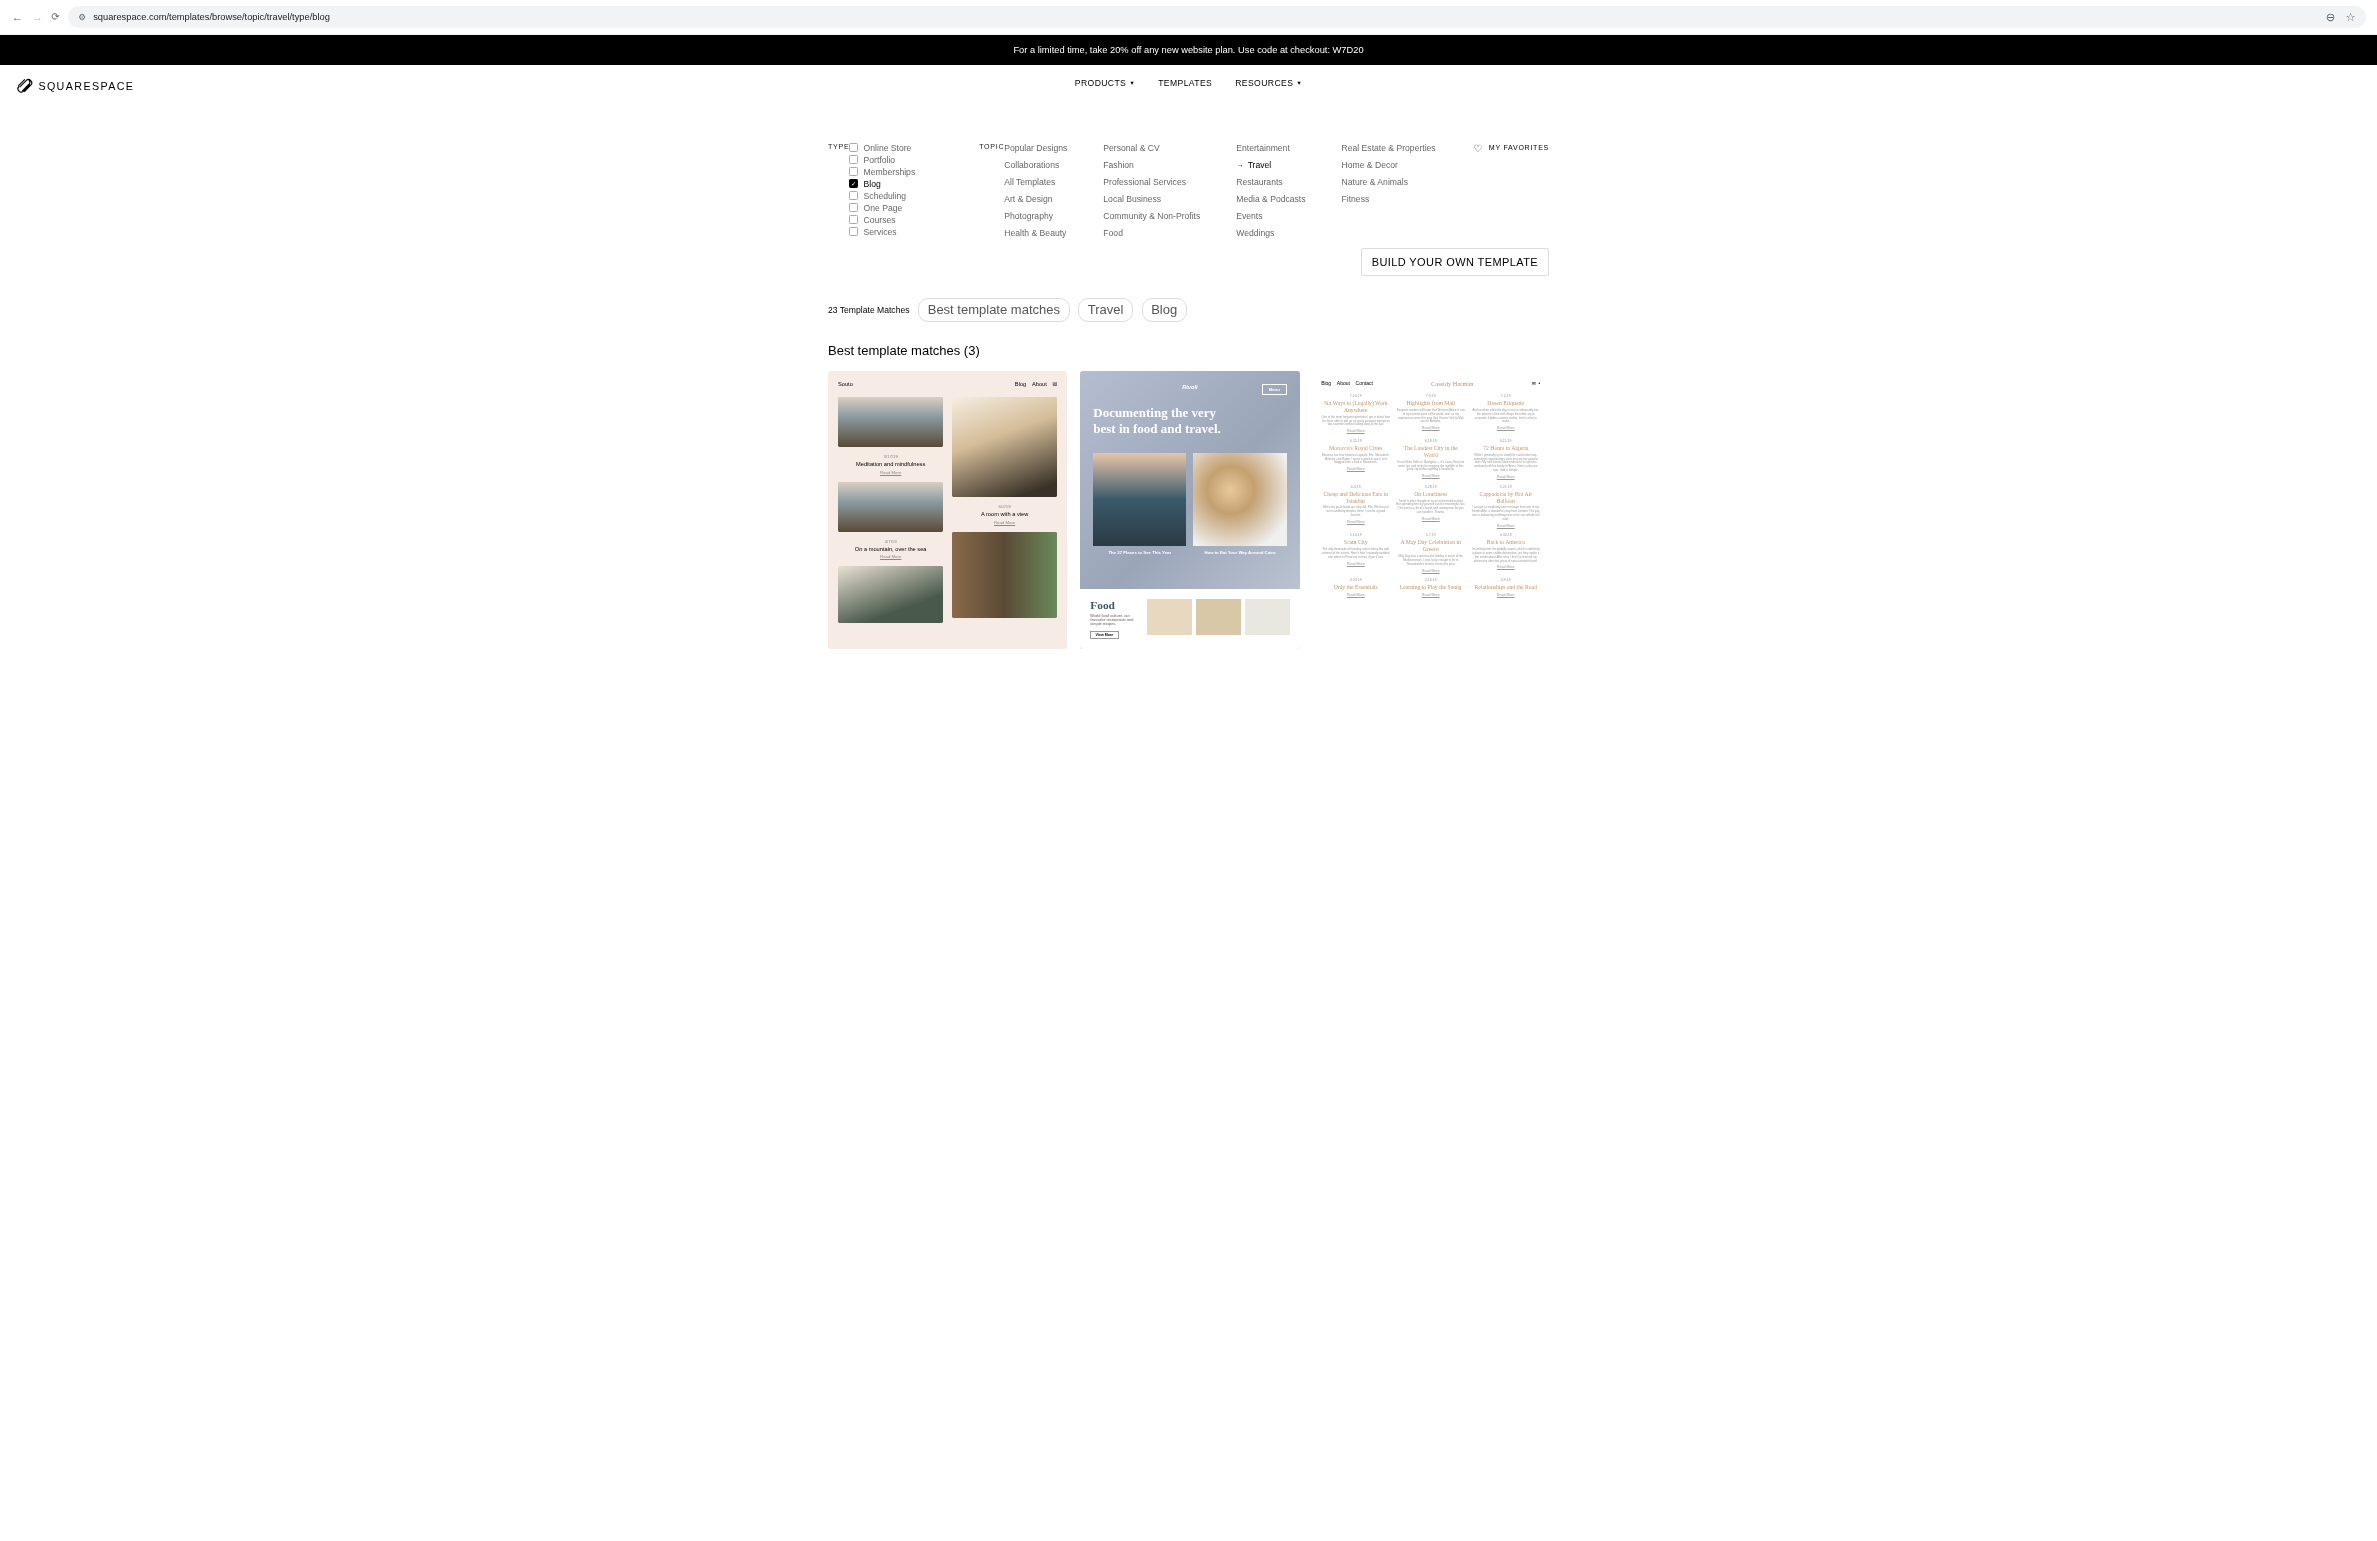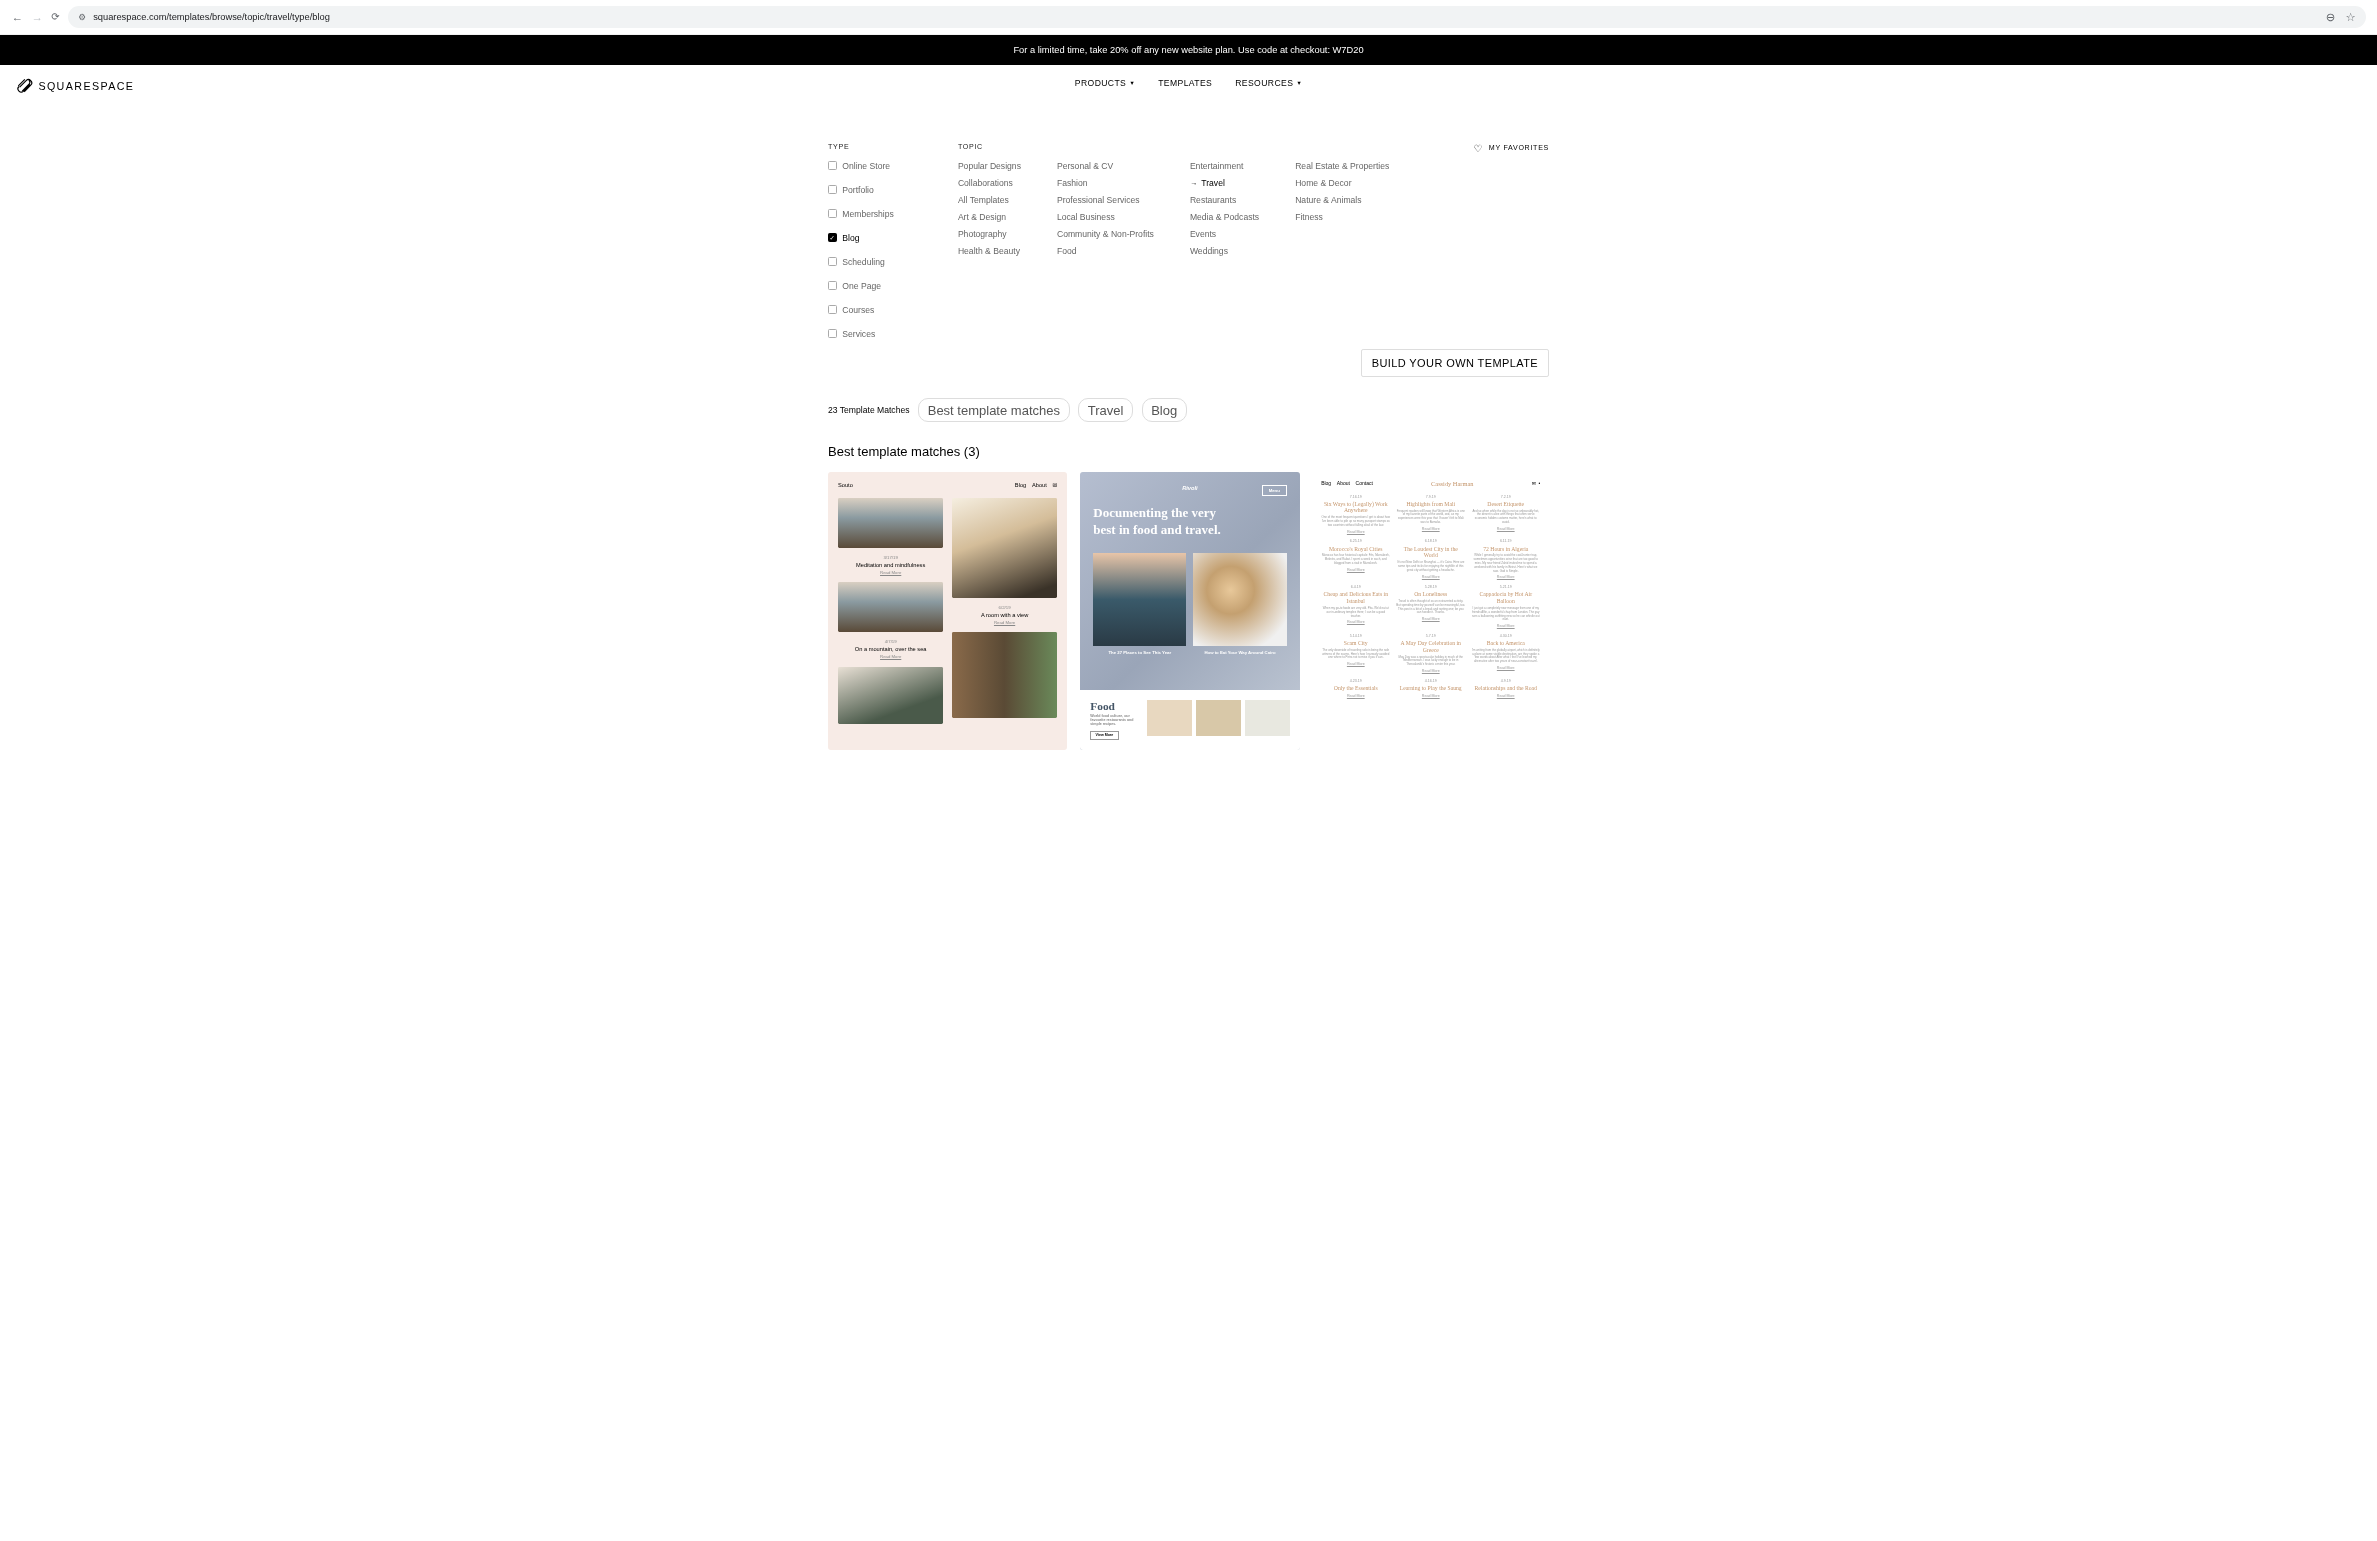--- a/index.html
+++ b/index.html
@@ -31,23 +31,23 @@
     .content { max-width: 721px; margin: 0 auto; padding: 36px 0 0; }
 
     
     .hero { display: flex; justify-content: space-between; gap: 43px; margin-bottom: 36px; }
     .hero-title { font-size: 33px; font-weight: 400; line-height: 1.1; letter-spacing: -0.7px; }
     .hero-desc { font-size: 9.3px; color: #333; max-width: 257px; line-height: 1.5; padding-top: 7.1px; }
 
     
     .filters-row { display: flex; justify-content: space-between; align-items: flex-start; margin-bottom: 10px; }
     .filters { display: flex; gap: 64px; }
-    .filter-group { display: flex; flex-direction: column; }
+    .filter-group { display: flex; flex-direction: row; }
     .filter-label { font-size: 7.1px; letter-spacing: 0.7px; color: #222; margin-bottom: 10px; font-weight: 500; }
-    .type-list { display: flex; flex-direction: column; gap: 14px; }
+    .type-list { display: flex; flex-direction: column; gap: 2px; }
     .type-item { display: flex; align-items: center; gap: 5.7px; font-size: 8.6px; color: #666; cursor: pointer; }
     .type-item.checked { color: #000; font-weight: 500; }
     .checkbox { width: 8.6px; height: 8.6px; border: 0.7px solid #aaa; border-radius: 1.4px; display: inline-flex; align-items: center; justify-content: center; }
     .checkbox.checked { background: #000; border-color: #000; color: #fff; font-size: 6.4px; }
     .topic-columns { display: flex; gap: 36px; }
     .topic-col { display: flex; flex-direction: column; gap: 7.1px; }
     .topic-item { font-size: 8.6px; color: #666; cursor: pointer; display: flex; align-items: center; gap: 4.3px; }
     .topic-item.active { color: #000; font-weight: 500; }
     .topic-arrow { font-size: 7.1px; }
     .favorites { display: flex; align-items: center; gap: 5.7px; font-size: 7.1px; letter-spacing: 0.7px; cursor: pointer; }

